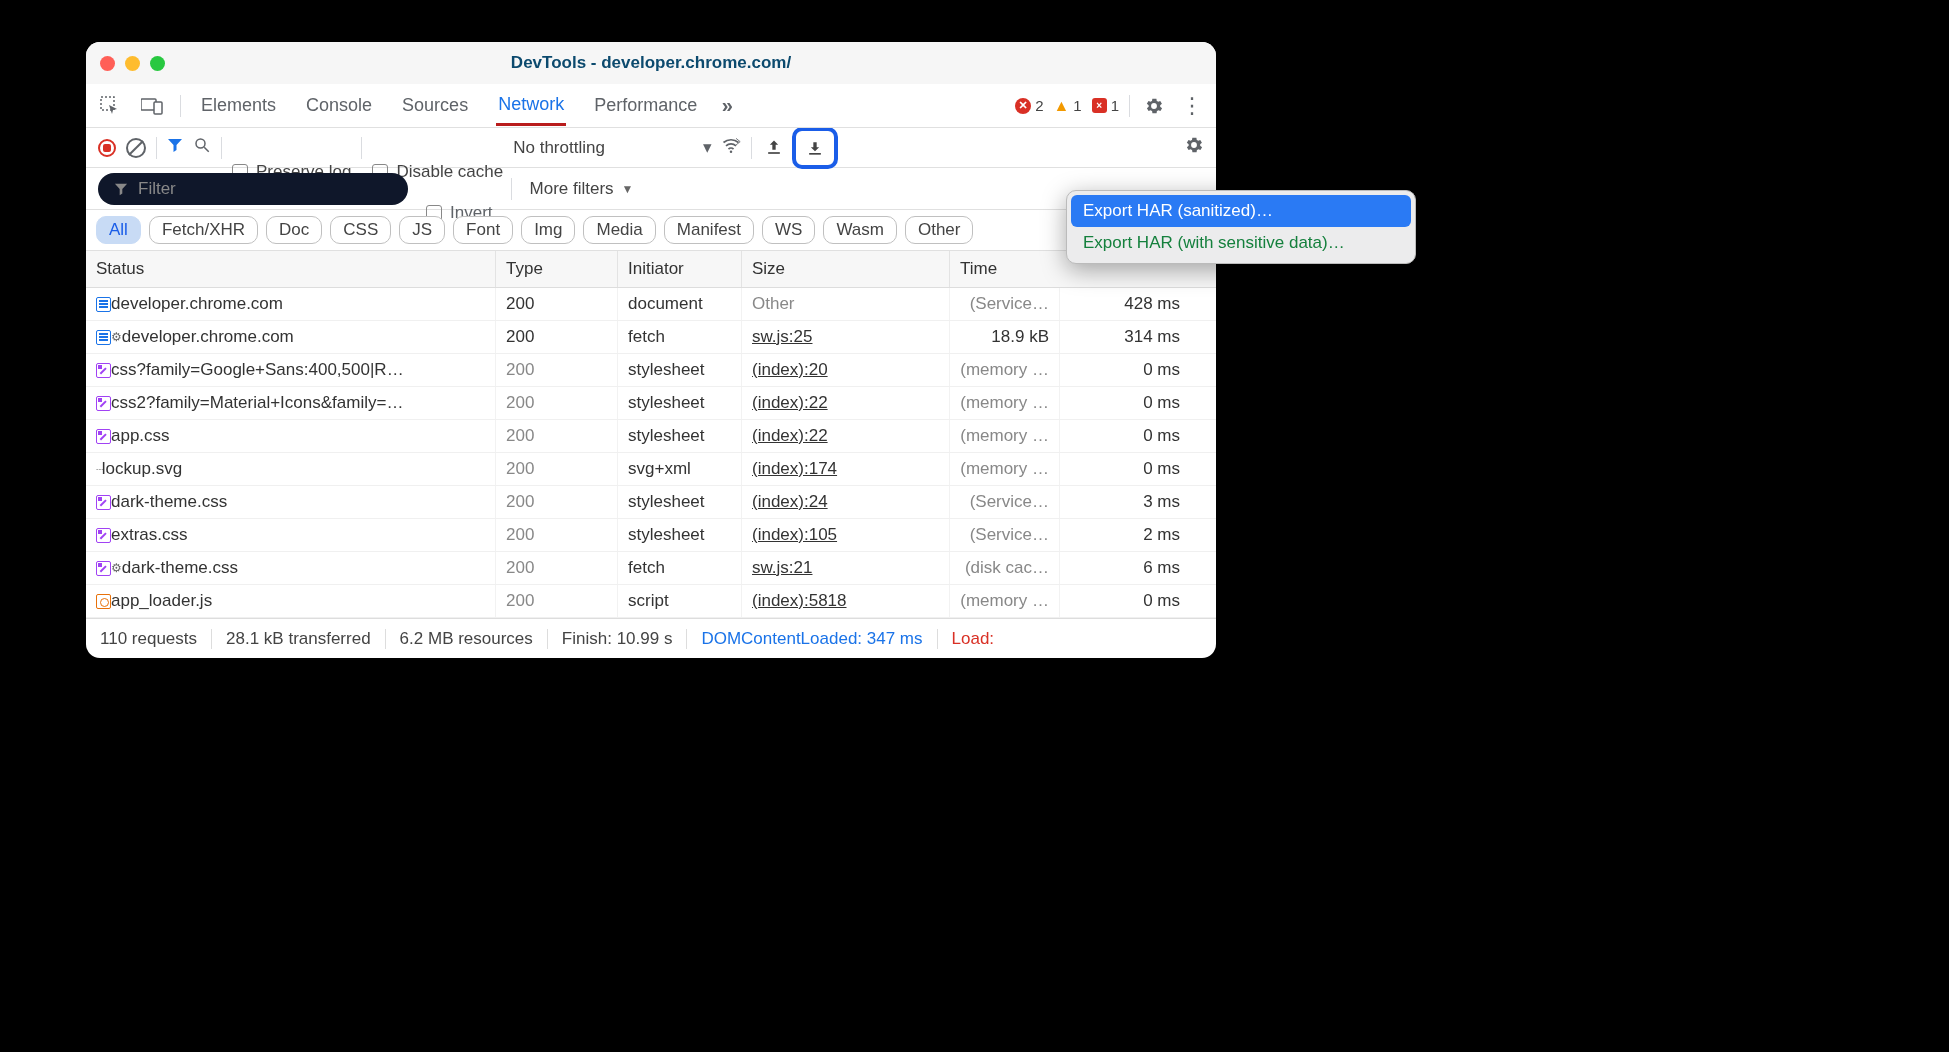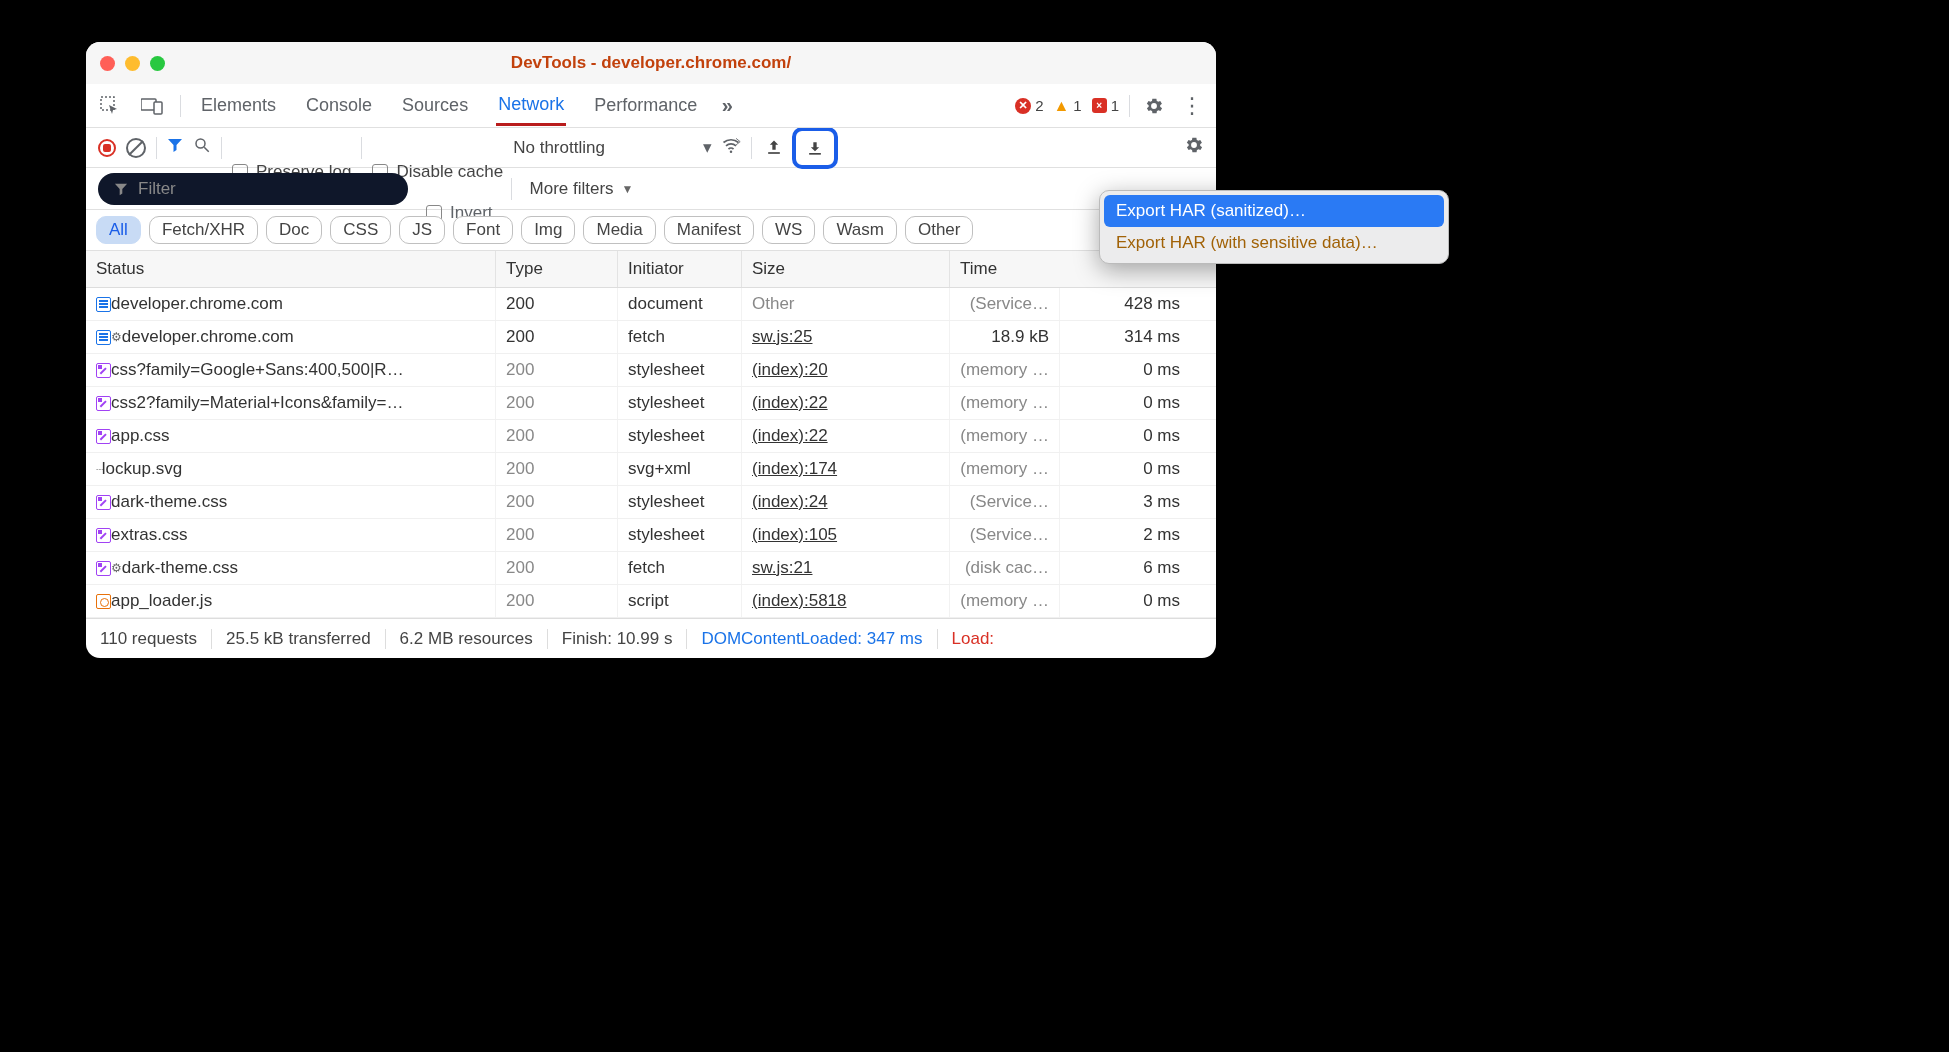--- a/index.html
+++ b/index.html
@@ -35,21 +35,21 @@
   .traffic { display: flex; gap: 10px; }
   .dot { width: 15px; height: 15px; border-radius: 50%; }
   .dot.red { background: #ff5f57; }
   .dot.yellow { background: #febc2e; }
   .dot.green { background: #28c840; }
   .title {
     position: absolute; left: 0; right: 0;
     text-align: center;
     font-size: 17px;
     font-weight: 600;
-    color: #c2410c;
+    color: #0c4a6e;
   }
   .tabs-row {
     height: 44px;
     display: flex;
     align-items: center;
     border-bottom: 1px solid #e0e0e0;
     padding: 0 10px;
     gap: 14px;
     position: relative;
   }
@@ -175,23 +175,22 @@
     left: 980px;
     top: 148px;
     width: 350px;
     background: #ececed;
     border: 1px solid #bbb;
     border-radius: 10px;
     box-shadow: 0 6px 24px rgba(0,0,0,.35);
     padding: 4px;
     font-size: 17px;
     z-index: 100;
-    margin-left: 33px;
-  }
-  .dd-item { padding: 6px 12px; border-radius: 6px; color:#a16207;}
+  }
+  .dd-item { padding: 6px 12px; border-radius: 6px; color:#15803d;}
   .dd-item.hot { background:#2a7af4; color:#fff;}
 </style>
 </head>
 <body>
 
 <div class="window">
 
   <div class="titlebar">
     <div class="traffic">
       <div class="dot red"></div>
@@ -471,21 +470,21 @@
           <div class="td">script</div>
           <div class="td link">(index):5818</div>
           <div class="td dim right">(memory …</div>
           <div class="td right">0 ms</div>
         </div>
       </div>
   </div>
 
   <div class="footer">
     <span>110 requests</span>
-    <span>25.5 kB transferred</span>
+    <span>28.1 kB transferred</span>
     <span>6.2 MB resources</span>
     <span>Finish: 10.99 s</span>
     <span class="blue">DOMContentLoaded: 347 ms</span>
     <span class="red">Load:</span>
   </div>
 
   <div class="dropdown" id="dropdown">
       <div class="dd-item hot">Export HAR (sanitized)…</div>
       <div class="dd-item">Export HAR (with sensitive data)…</div>
     </div>

